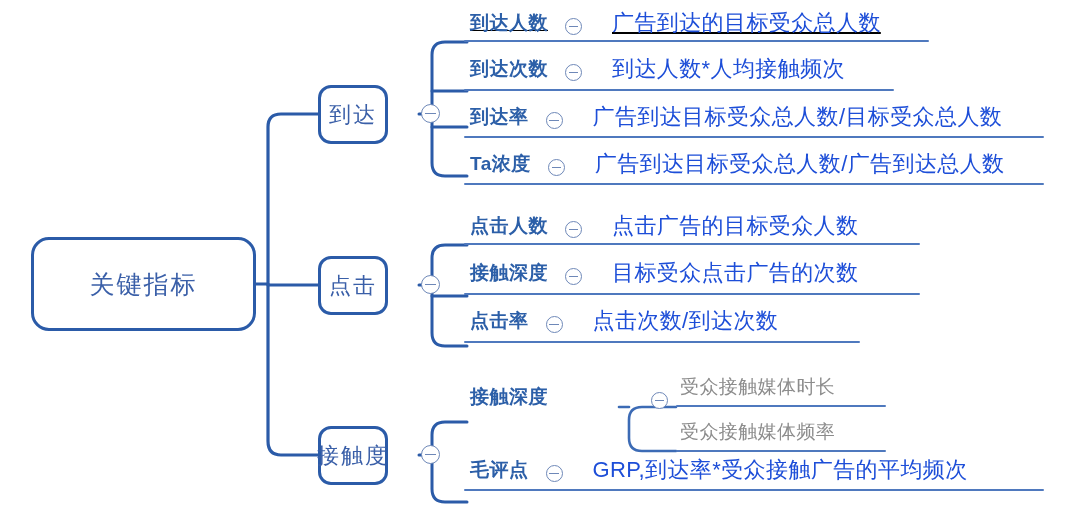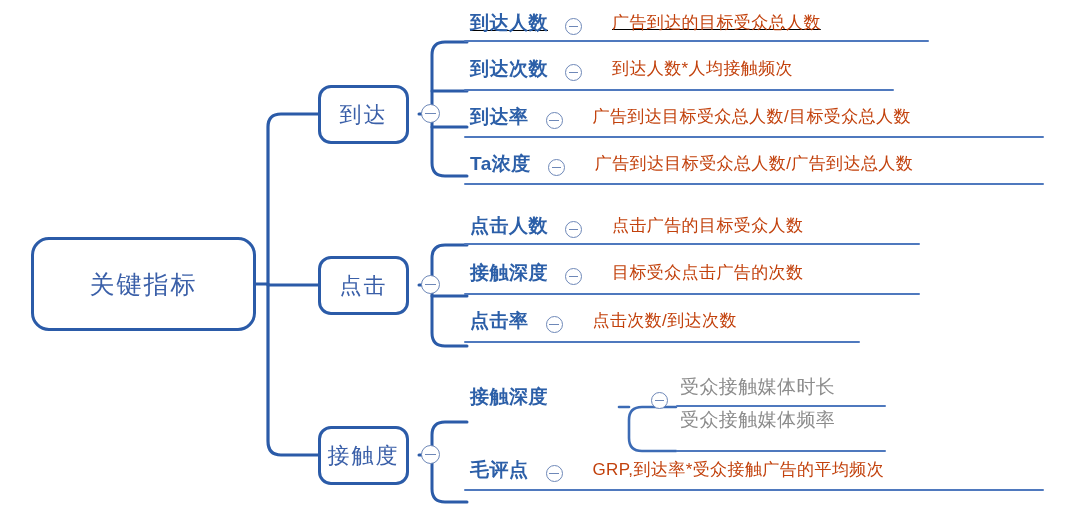--- a/index.html
+++ b/index.html
@@ -43,21 +43,21 @@
   }
   .root-node {
     left: 31px;
     top: 237px;
     width: 225px;
     height: 94px;
     border-radius: 18px;
     font-size: 25px;
   }
   .branch-node {
-    width: 91px;
+    width: 70px;
     height: 59px;
     font-size: 22px;
     border-width: 3px;
     border-radius: 13px;
   }
   .branch-1 { left: 318px; top: 85px; }
   .branch-2 { left: 318px; top: 256px; align-items: center; }
   .branch-3 { left: 318px; top: 426px; }
 
   
@@ -113,22 +113,22 @@
   .leaf .lbl {
     color: #2C5FA8;
     font-size: 19px;
     font-weight: bold;
     letter-spacing: 0.5px;
     line-height: 24px;
   }
   .leaf .gap-a { display: inline-block; width: 17px; }
   .leaf .gap-b { display: inline-block; width: 30px; }
   .leaf .desc {
-    color: #c2410c;
-    font-size: 17px;
+    color: #1d4ed8;
+    font-size: 22px;
     letter-spacing: 0.4px;
     line-height: 24px;
   }
   .leaf .desc-only {
     color: #8C8C8C;
     font-size: 19px;
     letter-spacing: 0.4px;
     line-height: 24px;
   }
   .underline {
@@ -263,21 +263,21 @@
     <span class="lbl">接触深度</span>
     <span class="gap-a"></span>
     <span class="minus-inline"></span>
   </div>
 
   <div class="leaf" style="left:680px; top:375px;">
     <span class="desc-only">受众接触媒体时长</span>
   </div>
   <div class="underline" style="left:676px; top:405px; width:210px;"></div>
 
-  <div class="leaf" style="left:680px; top:408px;">
+  <div class="leaf" style="left:680px; top:420px;">
     <span class="desc-only">受众接触媒体频率</span>
   </div>
   <div class="underline" style="left:676px; top:450px; width:210px;"></div>
 
   <div class="leaf" style="left:470px; top:458px;">
     <span class="lbl">毛评点</span>
     <span class="gap-a"></span>
     <span class="minus-inline"></span>
     <span class="gap-b"></span>
     <span class="desc">GRP,到达率*受众接触广告的平均频次</span>

